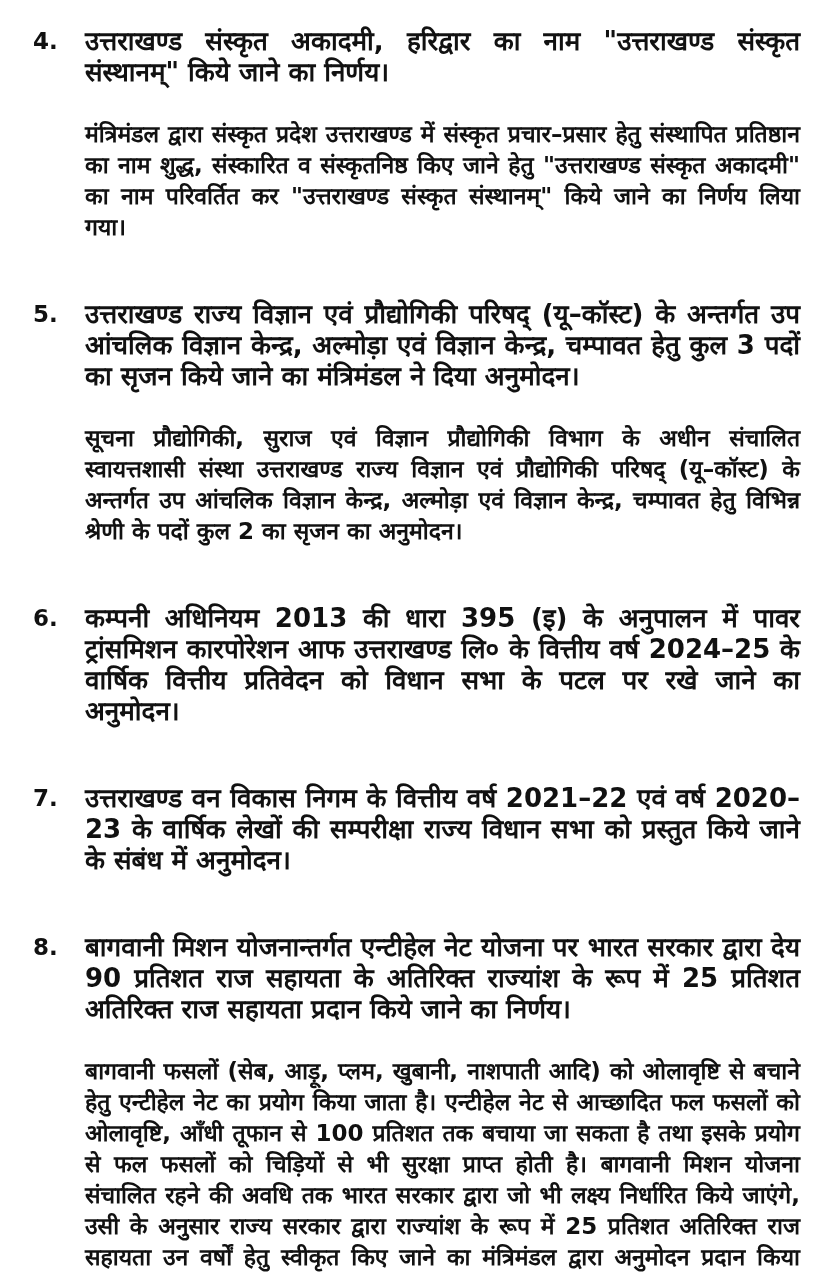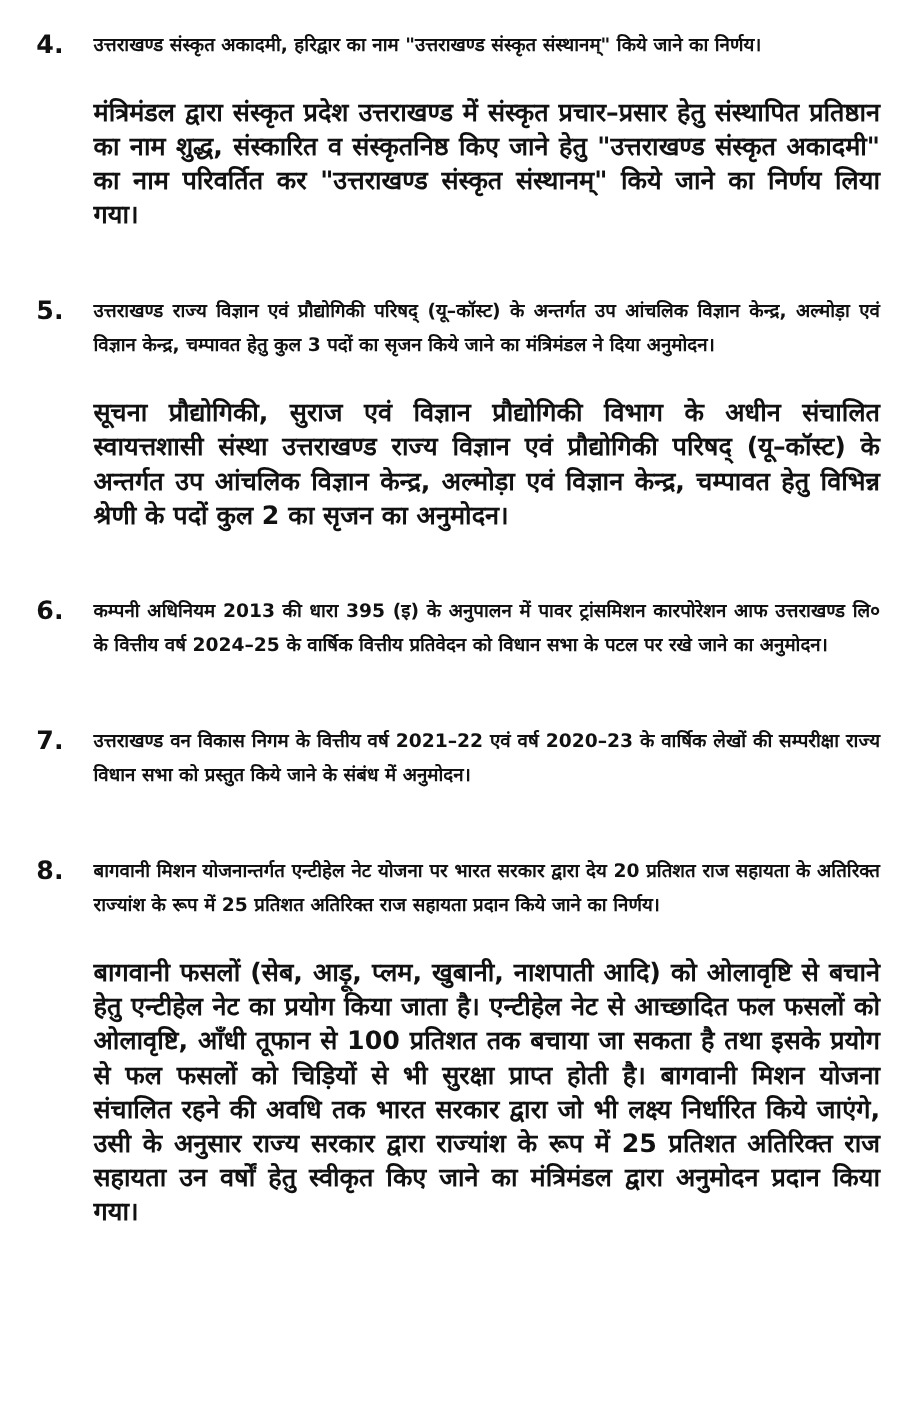--- a/index.html
+++ b/index.html
@@ -28,21 +28,21 @@
   .num {
     flex: 0 0 52px;
     font-weight: 700;
   }
   .content {
     flex: 1 1 auto;
     min-width: 0;
   }
   .heading {
     margin: 0;
-    font-size: 17px;
+    font-size: 26px;
     font-weight: 700;
     text-align: justify;
     text-justify: inter-word;
   }
   .para {
     margin: 31px 0 0 0;
     font-weight: 700;
     text-align: justify;
     text-justify: inter-word;
   }
@@ -78,18 +78,18 @@
   <section class="item">
     <div class="num">7.</div>
     <div class="content">
       <h2 class="heading">उत्तराखण्ड वन विकास निगम के वित्तीय वर्ष 2021–22 एवं वर्ष 2020–23 के वार्षिक लेखों की सम्परीक्षा राज्य विधान सभा को प्रस्तुत किये जाने के संबंध में अनुमोदन।</h2>
     </div>
   </section>
 
   <section class="item">
     <div class="num">8.</div>
     <div class="content">
-      <h2 class="heading">बागवानी मिशन योजनान्तर्गत एन्टीहेल नेट योजना पर भारत सरकार द्वारा देय 20 प्रतिशत राज सहायता के अतिरिक्त राज्यांश के रूप में 25 प्रतिशत अतिरिक्त राज सहायता प्रदान किये जाने का निर्णय।</h2>
+      <h2 class="heading">बागवानी मिशन योजनान्तर्गत एन्टीहेल नेट योजना पर भारत सरकार द्वारा देय 90 प्रतिशत राज सहायता के अतिरिक्त राज्यांश के रूप में 25 प्रतिशत अतिरिक्त राज सहायता प्रदान किये जाने का निर्णय।</h2>
       <p class="para">बागवानी फसलों (सेब, आड़ू, प्लम, खुबानी, नाशपाती आदि) को ओलावृष्टि से बचाने हेतु एन्टीहेल नेट का प्रयोग किया जाता है। एन्टीहेल नेट से आच्छादित फल फसलों को ओलावृष्टि, आँधी तूफान से 100 प्रतिशत तक बचाया जा सकता है तथा इसके प्रयोग से फल फसलों को चिड़ियों से भी सुरक्षा प्राप्त होती है। बागवानी मिशन योजना संचालित रहने की अवधि तक भारत सरकार द्वारा जो भी लक्ष्य निर्धारित किये जाएंगे, उसी के अनुसार राज्य सरकार द्वारा राज्यांश के रूप में 25 प्रतिशत अतिरिक्त राज सहायता उन वर्षों हेतु स्वीकृत किए जाने का मंत्रिमंडल द्वारा  अनुमोदन प्रदान किया गया।</p>
     </div>
   </section>
 
 </div>
 
 </body></html>

